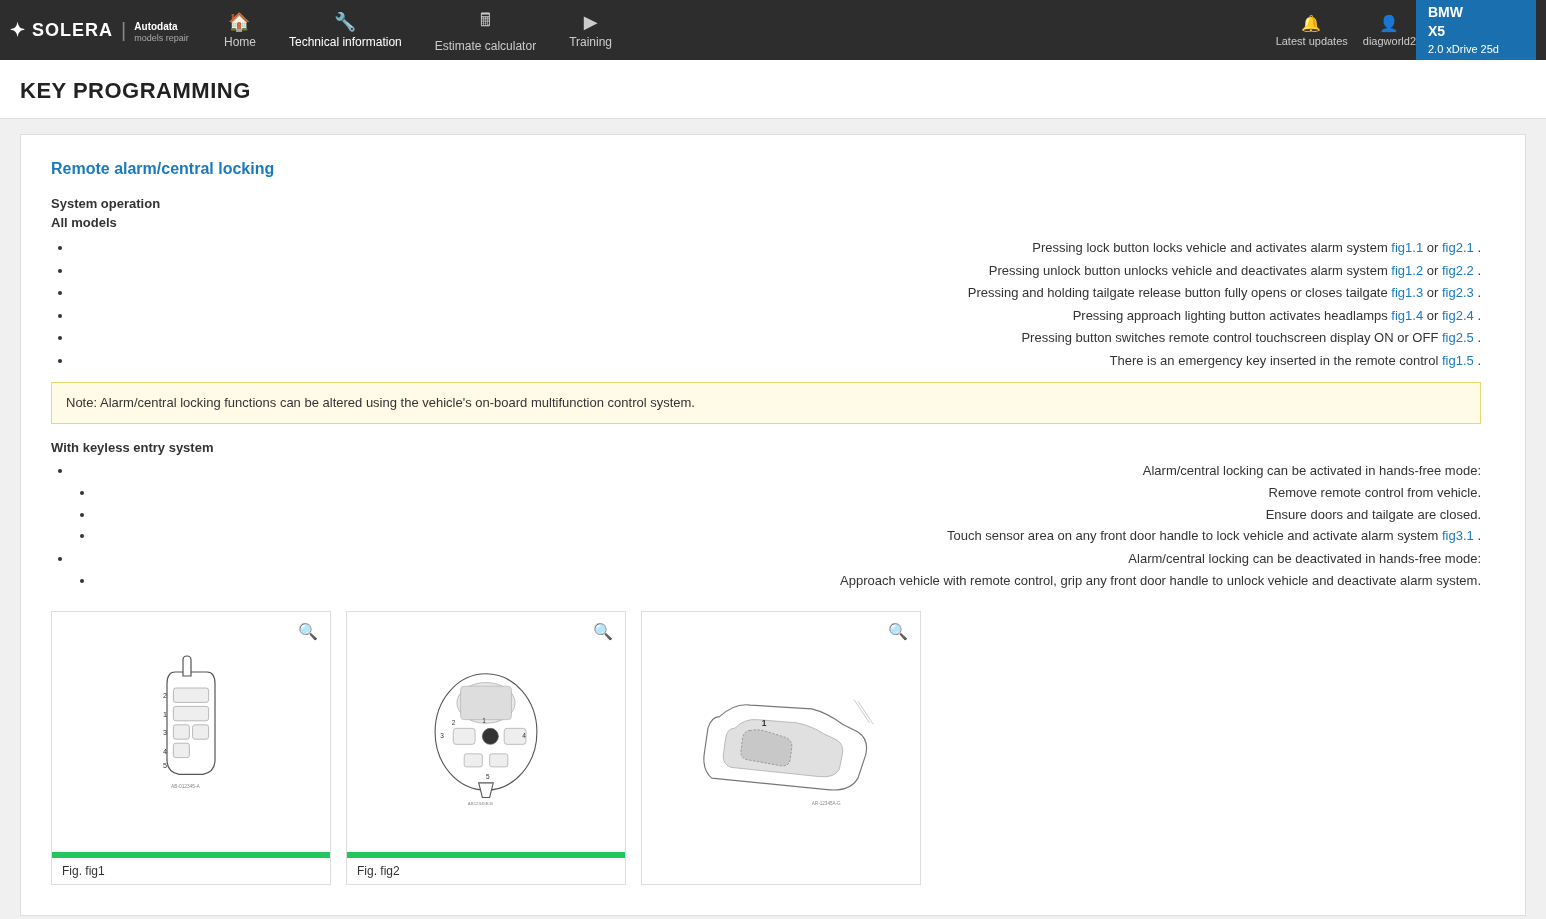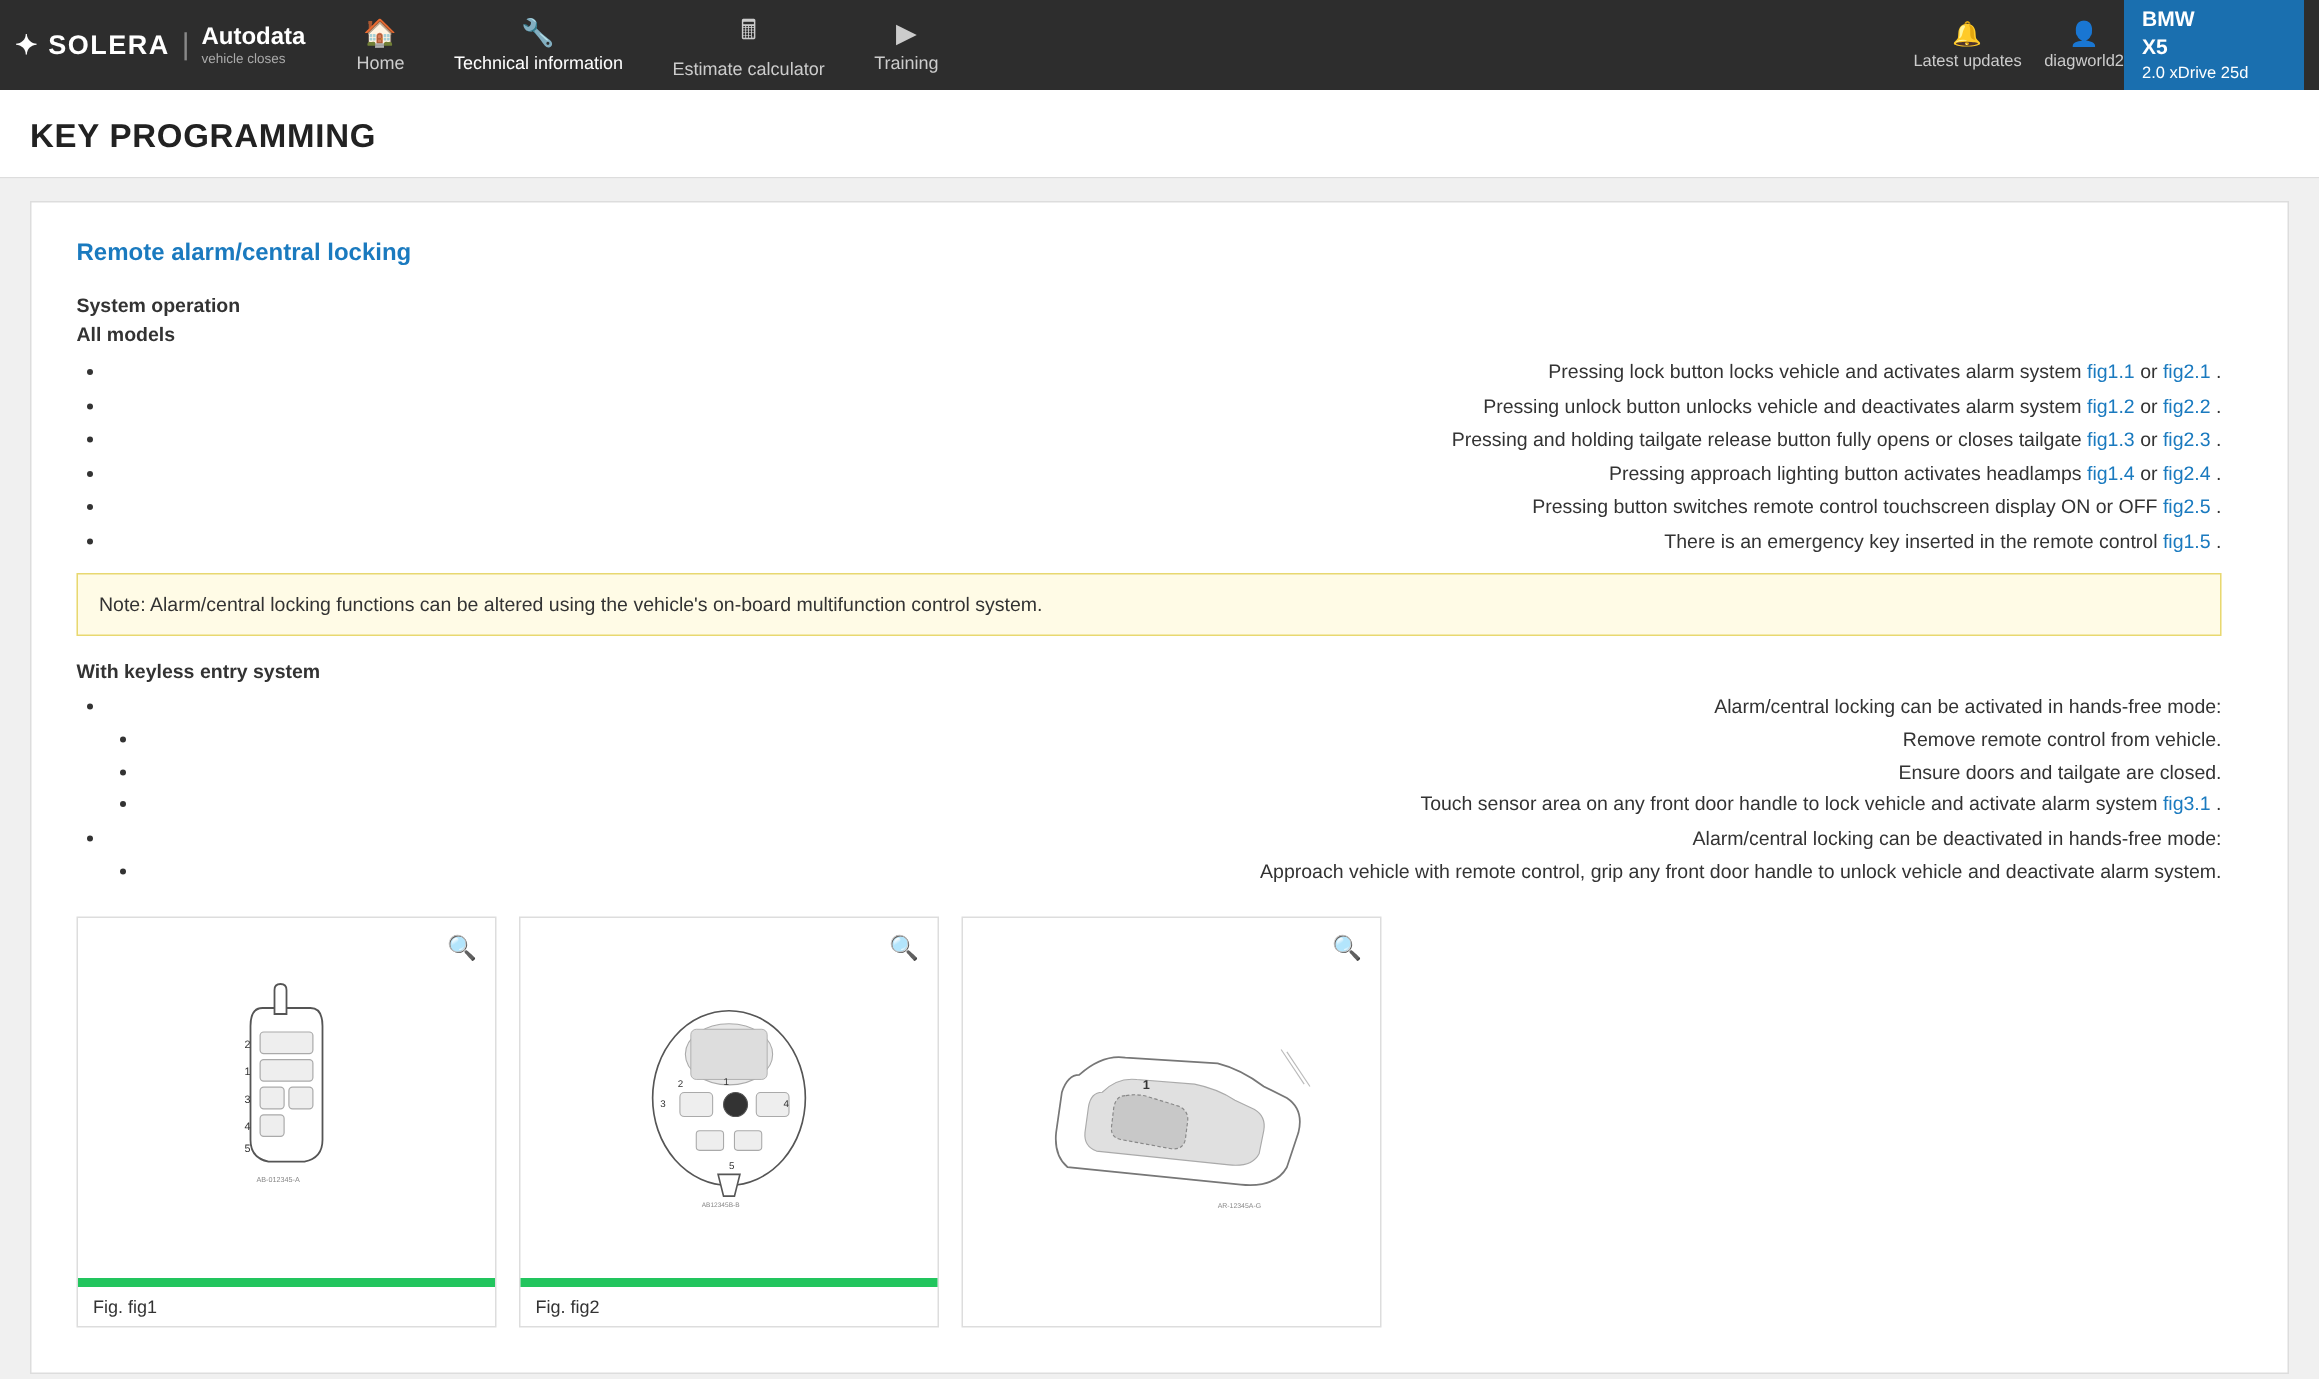--- a/index.html
+++ b/index.html
@@ -217,22 +217,22 @@
 </head>
 <body>
 
 <nav class="topnav">
   <div class="topnav-logo">
     <span class="logo-text">
       ✦ <span>SOLERA</span>
     </span>
     <span class="logo-separator">|</span>
     <div>
-      <span style="font-size:16px;color:#fff;font-weight:bold;">Autodata</span>
-      <span class="logo-sub-small">vehicle closes</span>
+      <span style="font-size:10px;color:#fff;font-weight:bold;">Autodata</span>
+      <span class="logo-sub-small">models repair</span>
     </div>
   </div>
 
   <div class="nav-items">
     <a class="nav-item">
       <span class="nav-icon">🏠</span>
       <span>Home</span>
     </a>
     <a class="nav-item active">
       <span class="nav-icon">🔧</span>

